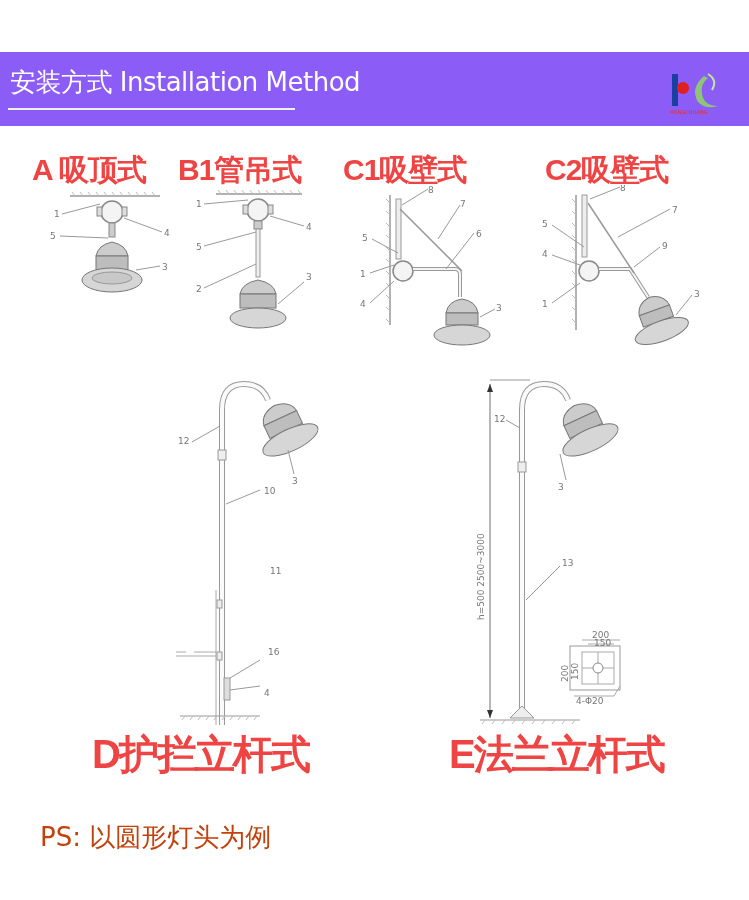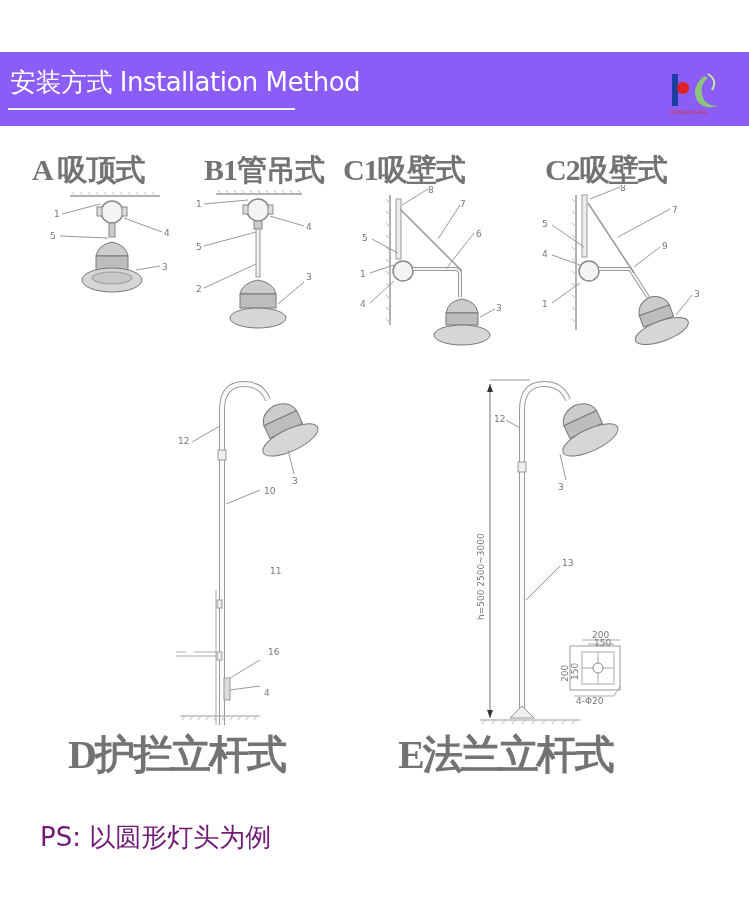--- a/index.html
+++ b/index.html
@@ -5,29 +5,29 @@
   html, body { margin: 0; padding: 0; background: #ffffff; }
   body { width: 749px; height: 900px; position: relative; overflow: hidden;
          font-family: "DejaVu Sans", "Liberation Sans", sans-serif; }
 
   .banner { position: absolute; left: 0; top: 10px; width: 749px; height: 74px; background: #8b5cf6; margin-top: 42px; }
   .banner-title { position: absolute; left: 10px; top: 13px; color: #ffffff; font-size: 26px;
                   font-family: "DejaVu Sans", sans-serif; letter-spacing: -0.5px; white-space: nowrap; }
   .banner-underline { position: absolute; left: 8px; top: 56px; width: 287px; height: 2px; background: #e8f4e8; }
   .banner-logo { position: absolute; left: 668px; top: 18px; width: 54px; height: 46px; }
 
-  .label { position: absolute; font-weight: bold; color: #737373; white-space: nowrap;
-           font-family: Liberation Serif, serif; }
+  .label { position: absolute; font-weight: bold; color: #ef4444; white-space: nowrap;
+           font-family: Liberation Sans, sans-serif; }
   .lbl-top { top: 150px; font-size: 30px; letter-spacing: -1px; }
-  .lbl-bottom { top: 727px; font-size: 40px; letter-spacing: -2px; }
+  .lbl-bottom { top: 727px; font-size: 40px; letter-spacing: -2px; margin-left: 24px; }
 
   .diagram { position: absolute; }
   .diagram svg { display: block; }
 
-  .ps-note { position: absolute; left: 40px; top: 820px; color: #701a75; font-size: 26px;
+  .ps-note { position: absolute; left: 40px; top: 820px; color: #c2410c; font-size: 26px;
              font-family: "DejaVu Sans", sans-serif; white-space: nowrap; }
   .callout { font-family: "DejaVu Sans", sans-serif; font-size: 9px; fill: #777; }
 </style>
 </head>
 <body>
 
 <div class="banner">
   <div class="banner-title">安装方式  Installation Method</div>
   <div class="banner-underline"></div>
   <div class="banner-logo">
@@ -35,21 +35,21 @@
       <rect x="4" y="4" width="6" height="32" fill="#1a3fa0"></rect>
       <circle cx="15" cy="18" r="6" fill="#e02020"></circle>
       <path d="M36 6 Q22 18 30 32 Q38 40 50 36 Q36 36 34 24 Q32 14 40 8 Z" fill="#8fd06a" opacity="0.9"></path>
       <path d="M40 4 Q50 10 44 20" stroke="#bfe8a0" stroke-width="2" fill="none"></path>
       <text x="2" y="44" font-size="5" fill="#e03030" font-family="DejaVu Sans, sans-serif">HONGCHUANG</text>
     </svg>
   </div>
 </div>
 
 <div class="label lbl-top" style="left:32px;">A 吸顶式</div>
-<div class="label lbl-top" style="left:204px;">B1管吊式</div>
+<div class="label lbl-top" style="left:178px;">B1管吊式</div>
 <div class="label lbl-top" style="left:343px;">C1吸壁式</div>
 <div class="label lbl-top" style="left:545px;">C2吸壁式</div>
 
 <div class="diagram" style="left:40px; top:190px;">
   <svg width="140" height="120" viewBox="0 0 140 120">
     <line x1="30" y1="6" x2="120" y2="6" stroke="#999" stroke-width="1.5"></line>
     <g stroke="#bbb" stroke-width="1">
       <line x1="32" y1="2" x2="35" y2="6"></line>
         <line x1="40" y1="2" x2="43" y2="6"></line>
         <line x1="48" y1="2" x2="51" y2="6"></line>
@@ -308,15 +308,15 @@
       <text class="callout" x="0" y="0" font-size="7" transform="translate(98 312) rotate(-90)">200</text>
       <text class="callout" x="0" y="0" font-size="7" transform="translate(108 310) rotate(-90)">150</text>
       <line x1="104" y1="326" x2="144" y2="326" stroke="#aaa"></line>
       <line x1="144" y1="326" x2="150" y2="316" stroke="#aaa"></line>
       <text class="callout" x="106" y="334" font-size="7">4-Φ20</text>
     </g>
   </svg>
 </div>
 
 <div class="label lbl-bottom" style="left:68px;">D护拦立杆式</div>
-<div class="label lbl-bottom" style="left:398px;">E法兰立杆式</div>
+<div class="label lbl-bottom" style="left:425px;">E法兰立杆式</div>
 
 <div class="ps-note">PS: 以圆形灯头为例</div>
 
 </body></html>

